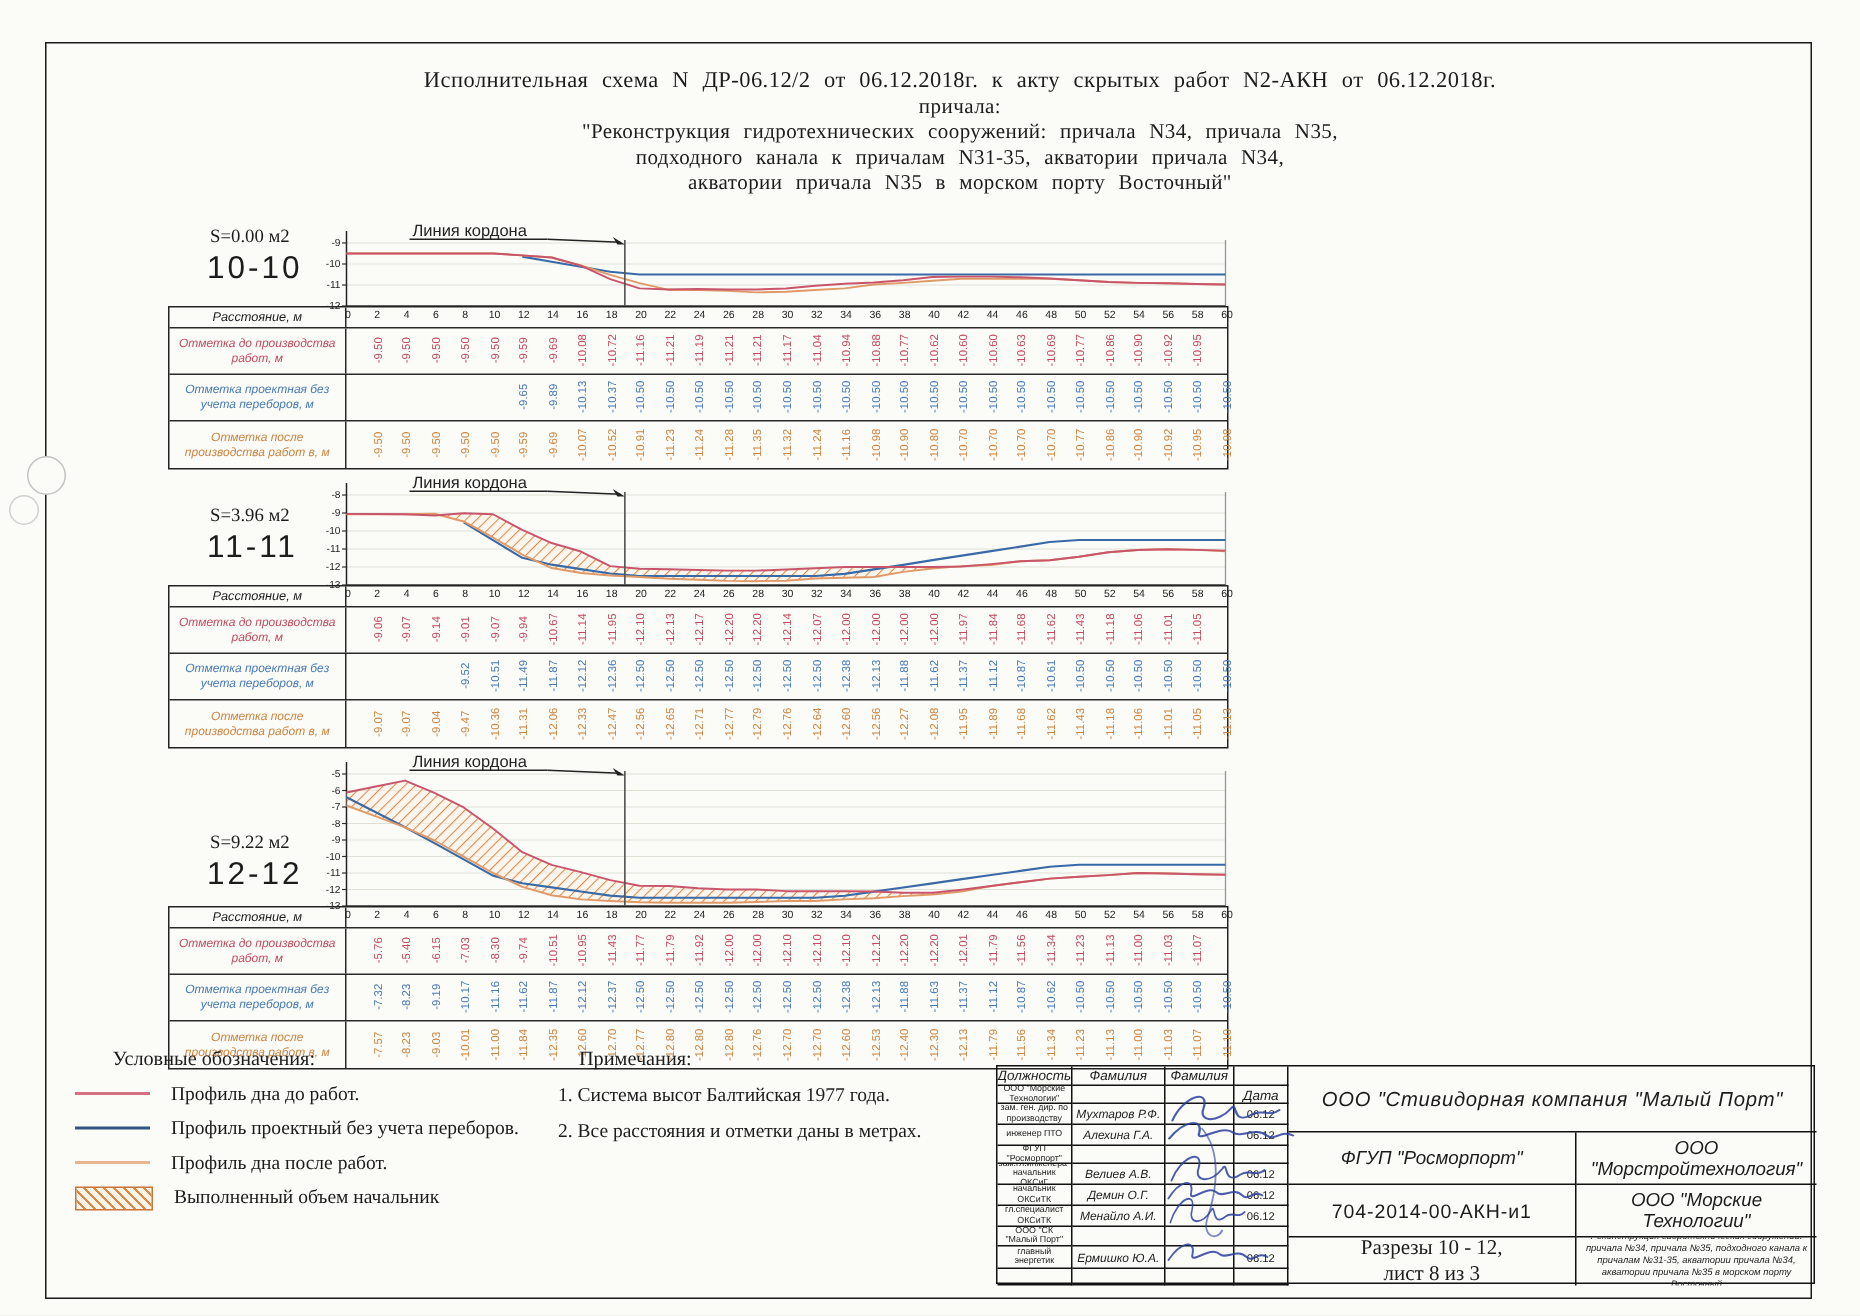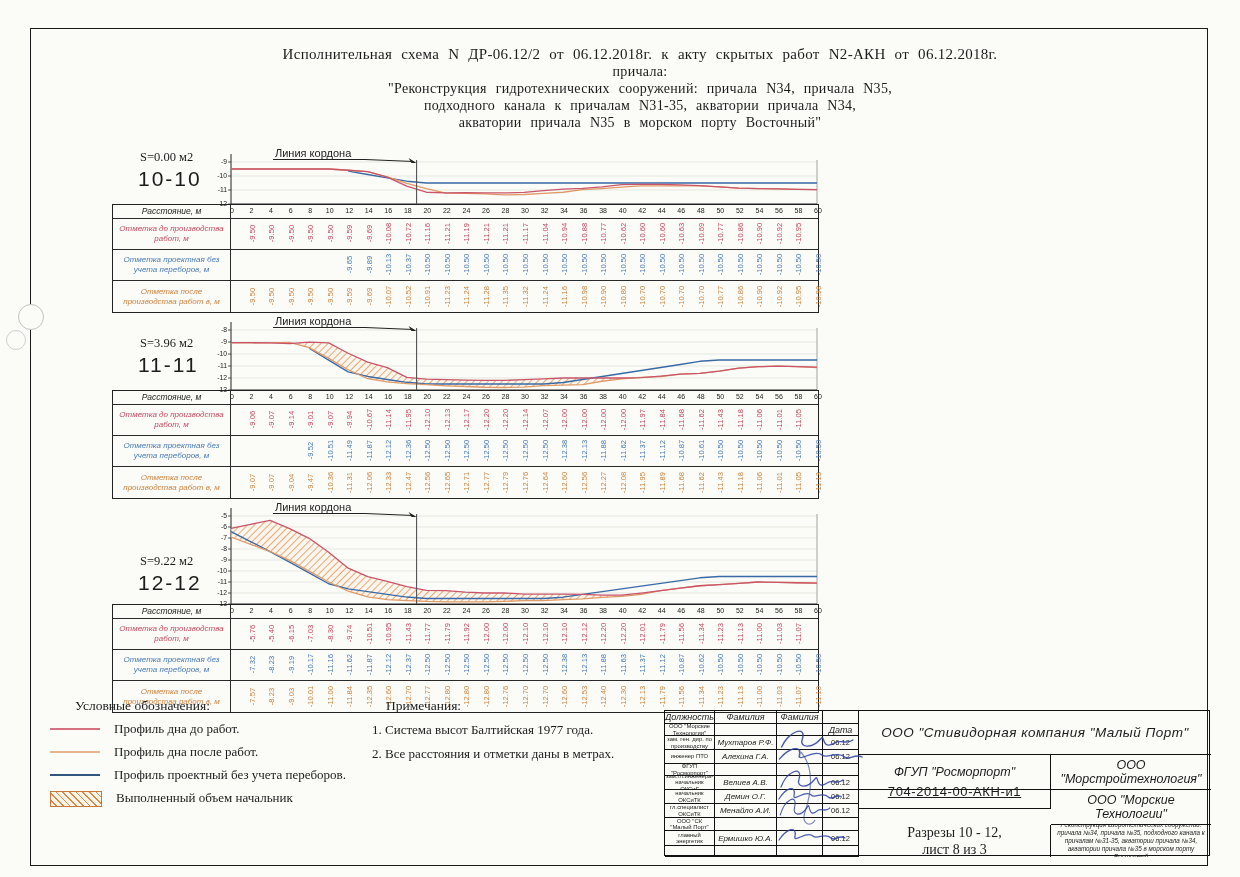--- a/index.html
+++ b/index.html
@@ -588,26 +588,26 @@
     </div>
 
   <div class="legend">
     <div class="legend-title">Условные обозначения:</div>
     <div id="legend-items">
         <div class="lg-item">
           <div class="lg-swatch lg-line" style="border-top-color:#d4707f;"></div>
           <div class="lg-text">Профиль дна до работ.</div>
         </div>
         <div class="lg-item">
+          <div class="lg-swatch lg-line" style="border-top-color:#31567e;"></div>
+          <div class="lg-text">Профиль проектный без учета переборов.</div>
+        </div>
+        <div class="lg-item">
           <div class="lg-swatch lg-line" style="border-top-color:#e7b48d;"></div>
           <div class="lg-text">Профиль дна после работ.</div>
-        </div>
-        <div class="lg-item">
-          <div class="lg-swatch lg-line" style="border-top-color:#31567e;"></div>
-          <div class="lg-text">Профиль проектный без учета переборов.</div>
         </div>
         <div class="lg-item">
           <div class="lg-swatch lg-hatch" style="margin-top:1px;"></div>
           <div class="lg-text">Выполненный объем начальник</div>
         </div>
       </div>
   </div>
 
   <div class="notes">
     <div class="notes-title">Примечания:</div>
@@ -661,21 +661,21 @@
         <div class="cell dt" style="left:158px;top:120px;width:36px;height:15px;">06.12</div>
         <div class="cell role" style="left:0px;top:135px;width:50px;height:11px;"></div>
         <div class="cell fio" style="left:50px;top:135px;width:62px;height:11px;"></div>
         <div class="cell " style="left:112px;top:135px;width:46px;height:11px;"></div>
         <div class="cell dt" style="left:158px;top:135px;width:36px;height:11px;"></div>
       </div>
 
     <div class="cell org-main" style="left:194px;top:0;width:352px;height:44px;border-right:none;">ООО "Стивидорная компания "Малый Порт"</div>
     <div class="cell org" style="left:194px;top:44px;width:192px;height:35px;">ФГУП "Росморпорт"</div>
     <div class="cell org" style="left:386px;top:44px;width:160px;height:35px;border-right:none;">ООО "Морстройтехнология"</div>
-    <div class="cell docnum" style="left:194px;top:63px;width:192px;height:35px;text-decoration:underline;">704-2014-00-АКН-и1</div>
+    <div class="cell docnum" style="left:194px;top:79px;width:192px;height:35px;">704-2014-00-АКН-и1</div>
     <div class="cell org" style="left:386px;top:79px;width:160px;height:35px;border-right:none;">ООО "Морские Технологии"</div>
     <div class="cell sheet" style="left:194px;top:114px;width:192px;height:32px;border-bottom:none;flex-direction:column;">
       <div>Разрезы 10 - 12,</div>
       <div>лист 8 из 3</div>
     </div>
     <div class="cell descr" style="left:386px;top:114px;width:160px;height:32px;border-right:none;border-bottom:none;">Реконструкция гидротехнических сооружений: причала №34, причала №35, подходного канала к причалам №31-35, акватории причала №34, акватории причала №35 в морском порту Восточный</div>
     <svg id="signatures" style="left:106px;top:13px;" width="110" height="133">
         <path d="M4 16 C10 0 26 -6 22 8 C19 17 30 18 38 8 C42 2 38 20 50 12 C56 8 60 14 66 9" transform="translate(6 7) scale(1.15 1)" fill="none" stroke="#2a3f9e" stroke-width="1.3" stroke-linecap="round" opacity="0.85"></path>
         <path d="M2 14 C10 2 20 0 18 10 C16 18 30 4 36 10 C40 14 48 6 54 12 C58 16 62 8 68 12" transform="translate(6 21) scale(1.25 1)" fill="none" stroke="#2a3f9e" stroke-width="1.3" stroke-linecap="round" opacity="0.85"></path>
         <path d="M4 16 C10 0 26 -6 22 8 C19 17 30 18 38 8 C42 2 38 20 50 12 C56 8 60 14 66 9" transform="translate(6 47) scale(1 1)" fill="none" stroke="#2a3f9e" stroke-width="1.3" stroke-linecap="round" opacity="0.85"></path>

